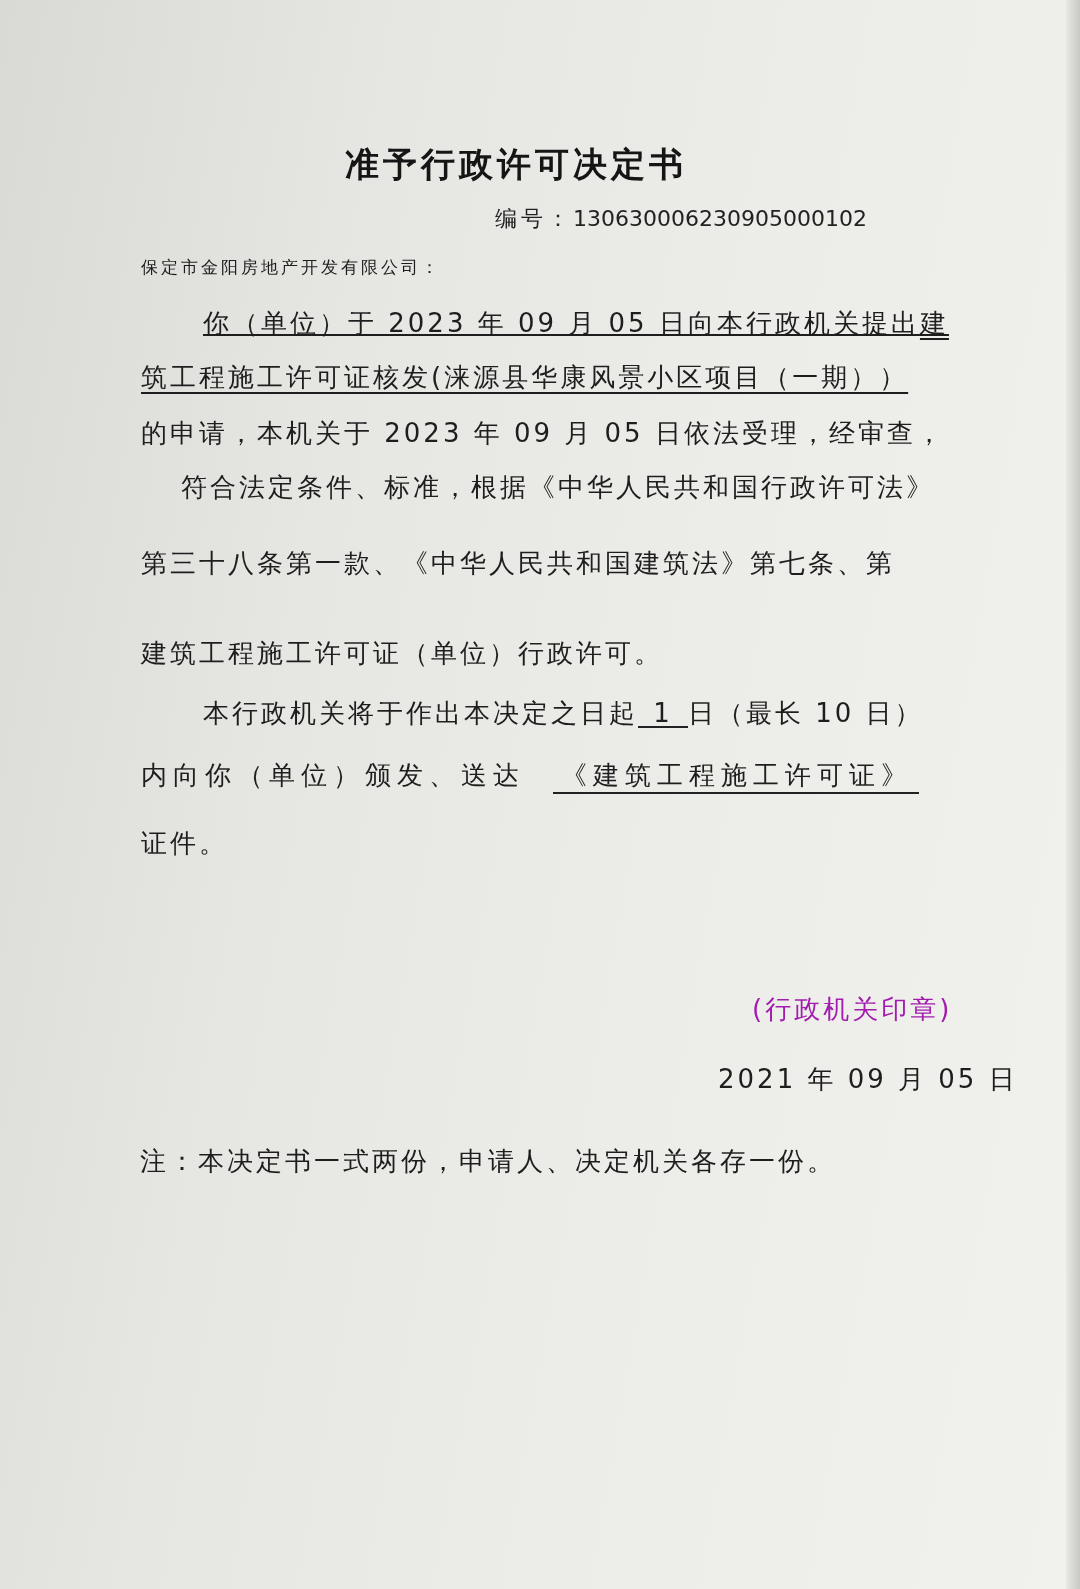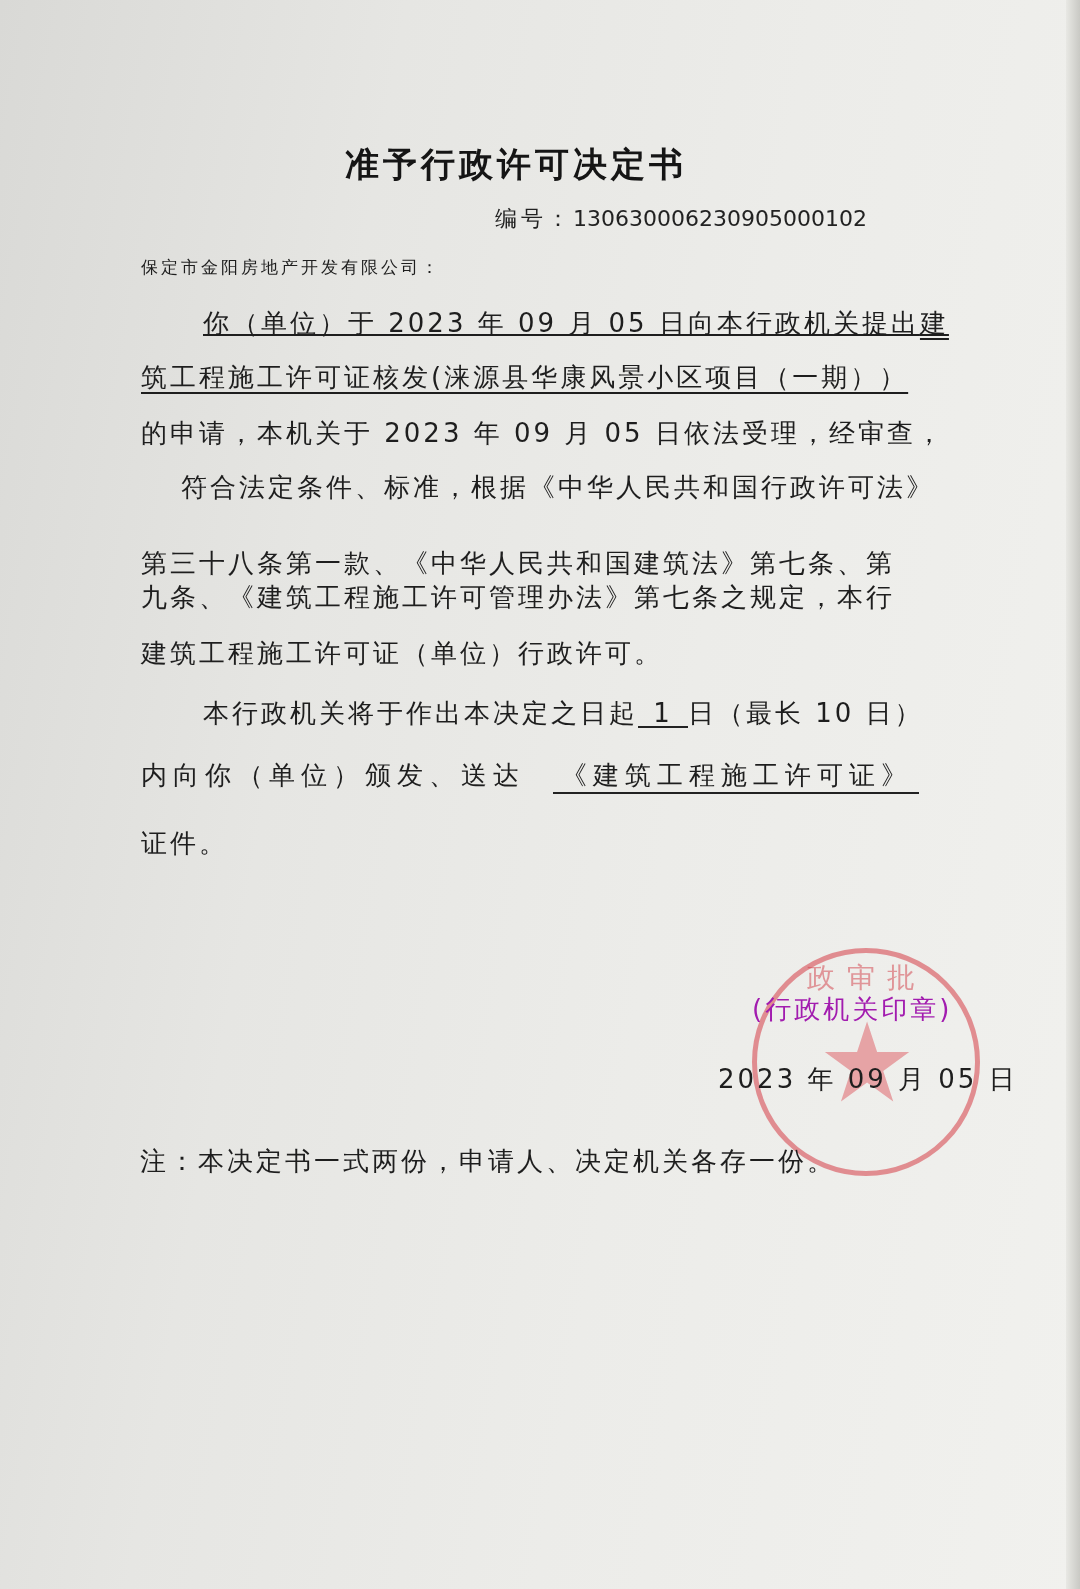--- a/index.html
+++ b/index.html
@@ -70,32 +70,27 @@
 
   <div class="recipient">保定市金阳房地产开发有限公司：</div>
 
   <div class="line" style="top:306px; left:203px;text-decoration:underline;">
     <span>你（单位）于 2023 年 09 月 05 日向本行政机关提出</span><span class="u">建</span>
   </div>
   <div class="line u" style="top:360px;">筑工程施工许可证核发(涞源县华康风景小区项目（一期））</div>
   <div class="line" style="top:416px;">的申请，本机关于 2023 年 09 月 05 日依法受理，经审查，</div>
   <div class="line" style="top:470px;margin-left:40px;">符合法定条件、标准，根据《中华人民共和国行政许可法》</div>
   <div class="line" style="top:526px;margin-top:20px;">第三十八条第一款、《中华人民共和国建筑法》第七条、第</div>
-  <div class="line" style="top:580px;">九条、《建筑工程施工许可管理办法》第七条之规定，本行</div>
   <div class="line" style="top:636px;">建筑工程施工许可证（单位）行政许可。</div>
 
   <div class="line" style="top:696px; left:203px;">
     <span>本行政机关将于作出本决定之日起</span><span class="blank" style="width:50px;">1</span><span>日（最长 10 日）</span>
   </div>
   <div class="line" style="top:758px; letter-spacing:6px;">
     <span>内向你（单位）颁发、送达</span><span class="blank" style="padding:0 6px 4px 8px;margin-left:28px;">《建筑工程施工许可证》</span>
   </div>
   <div class="line" style="top:826px;">证件。</div>
 
-  <div class="seal">
-    <div class="seal-text">政审批</div>
-    <div class="seal-star">★</div>
-  </div>
   <div class="seal-label">(行政机关印章)</div>
-  <div class="seal-date">2023 年 09 月 05 日</div>
+  <div class="seal-date">2021 年 09 月 05 日</div>
 
   <div class="note">注：本决定书一式两份，申请人、决定机关各存一份。</div>
 </div>
 
 </body></html>

